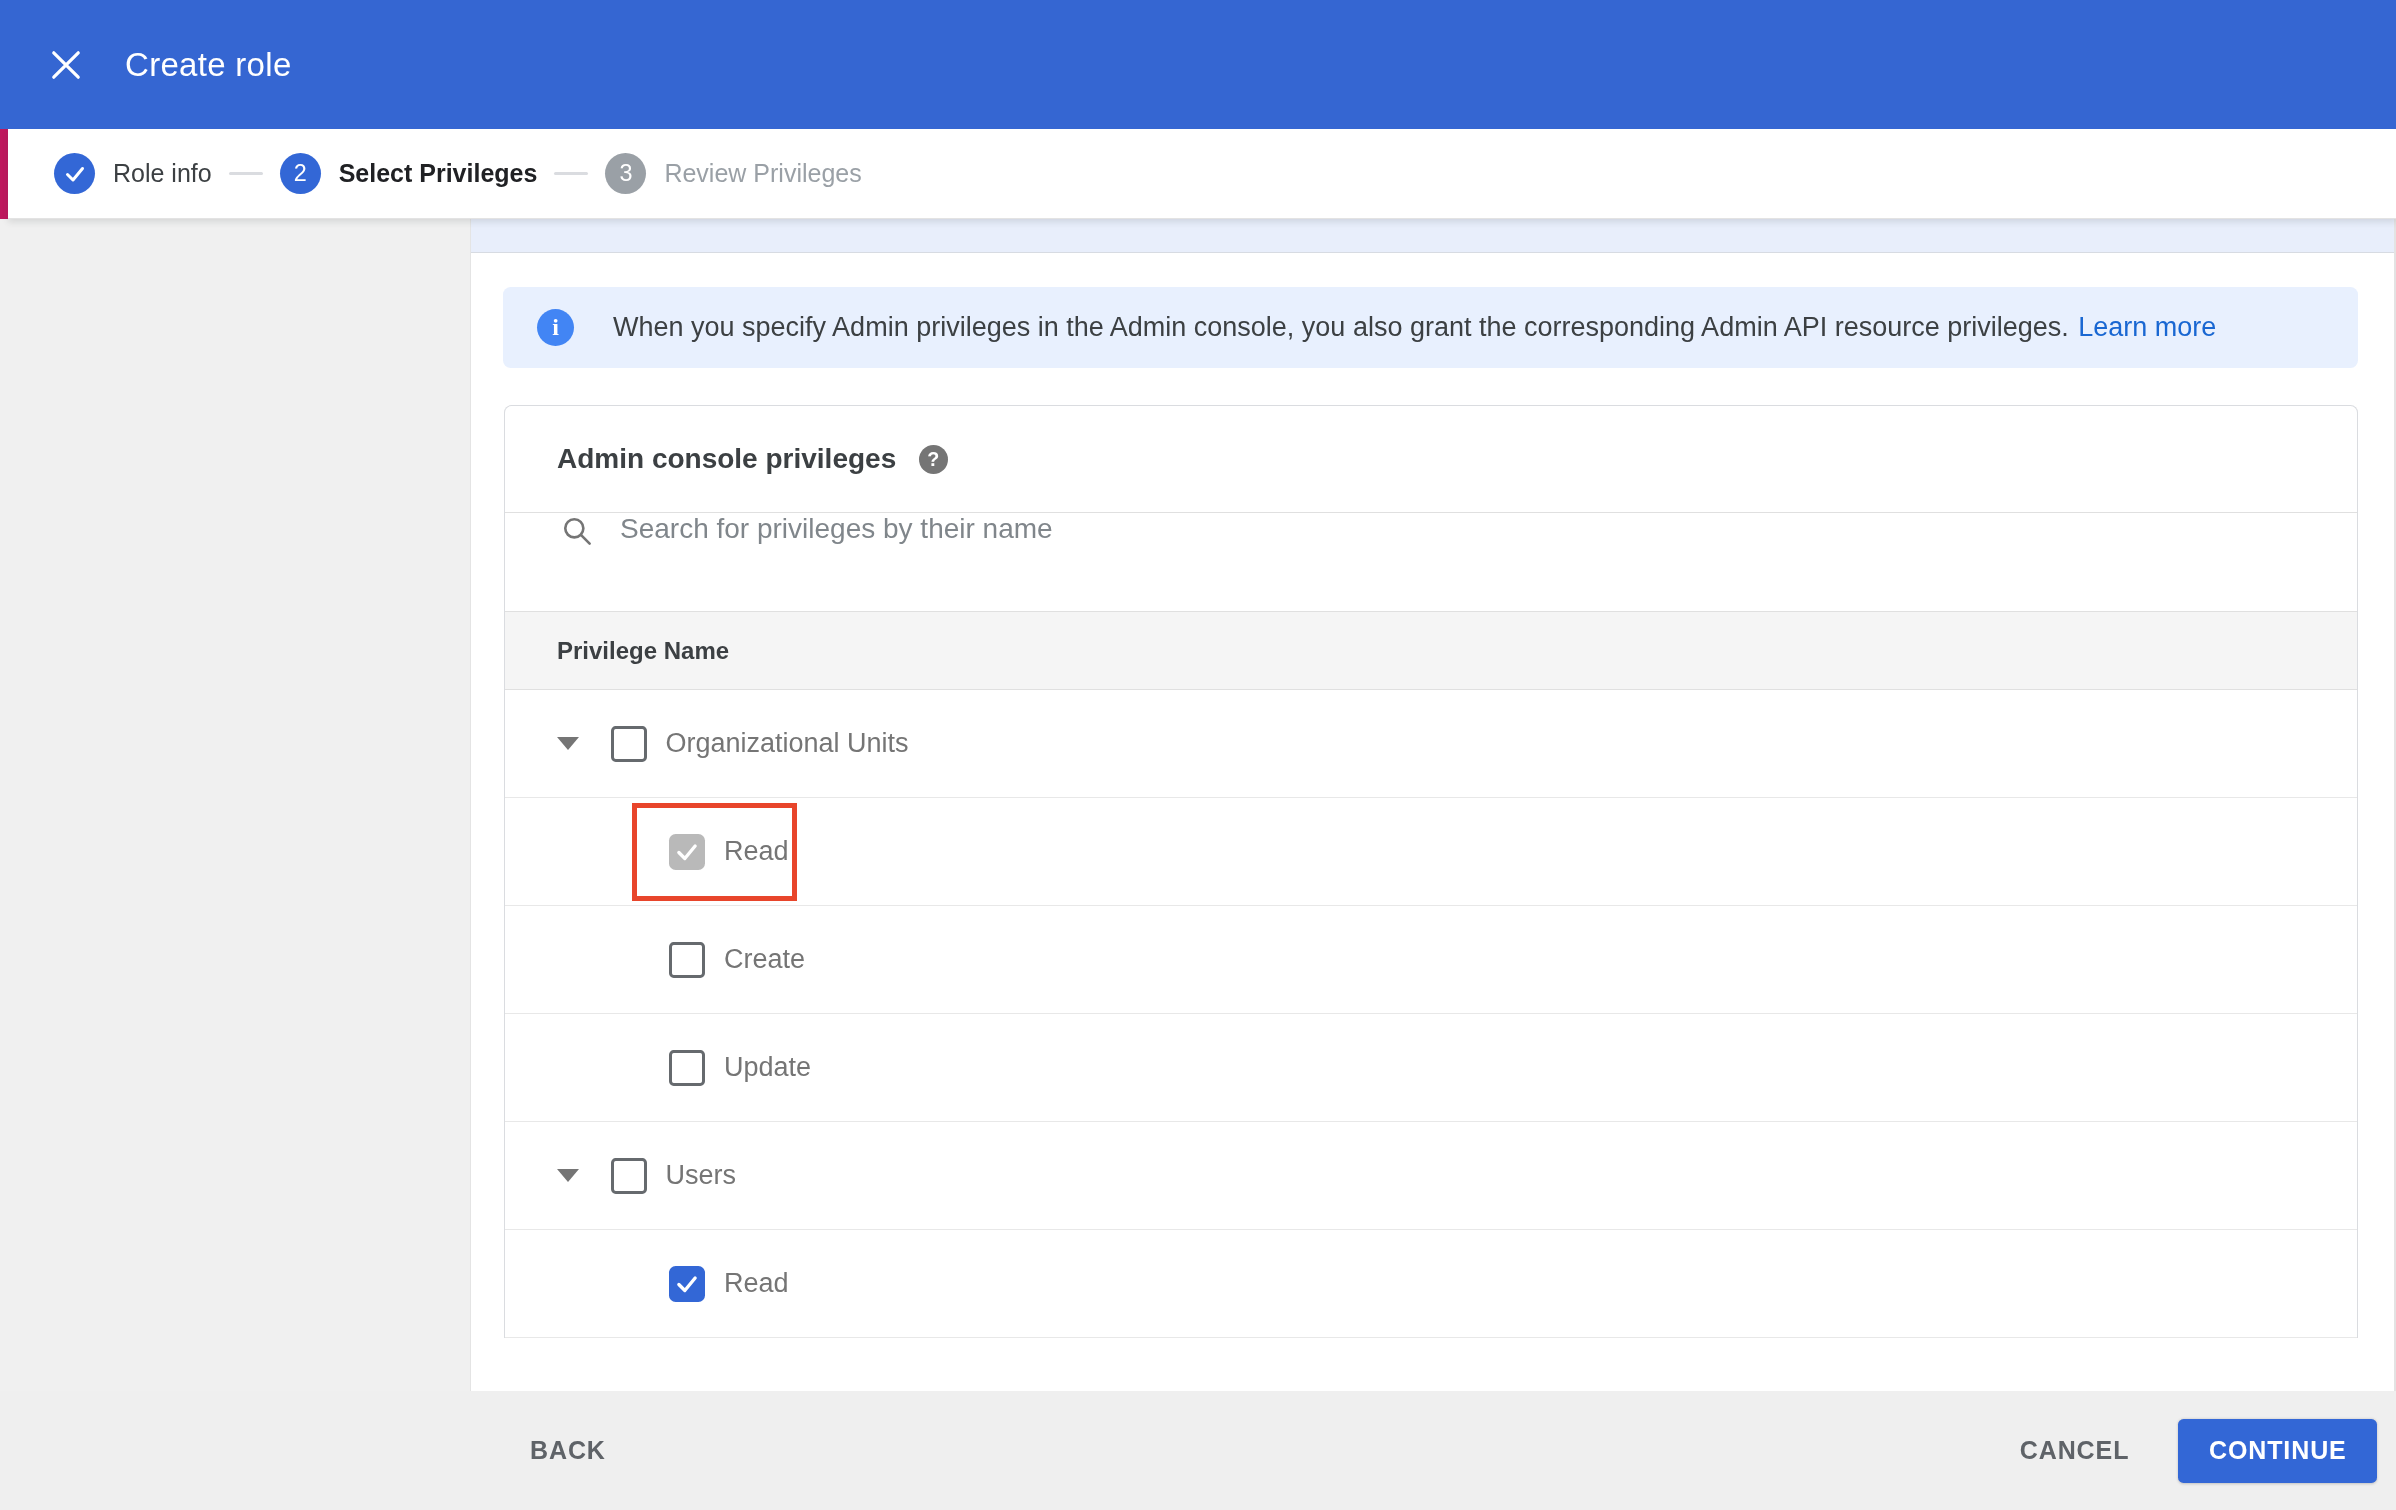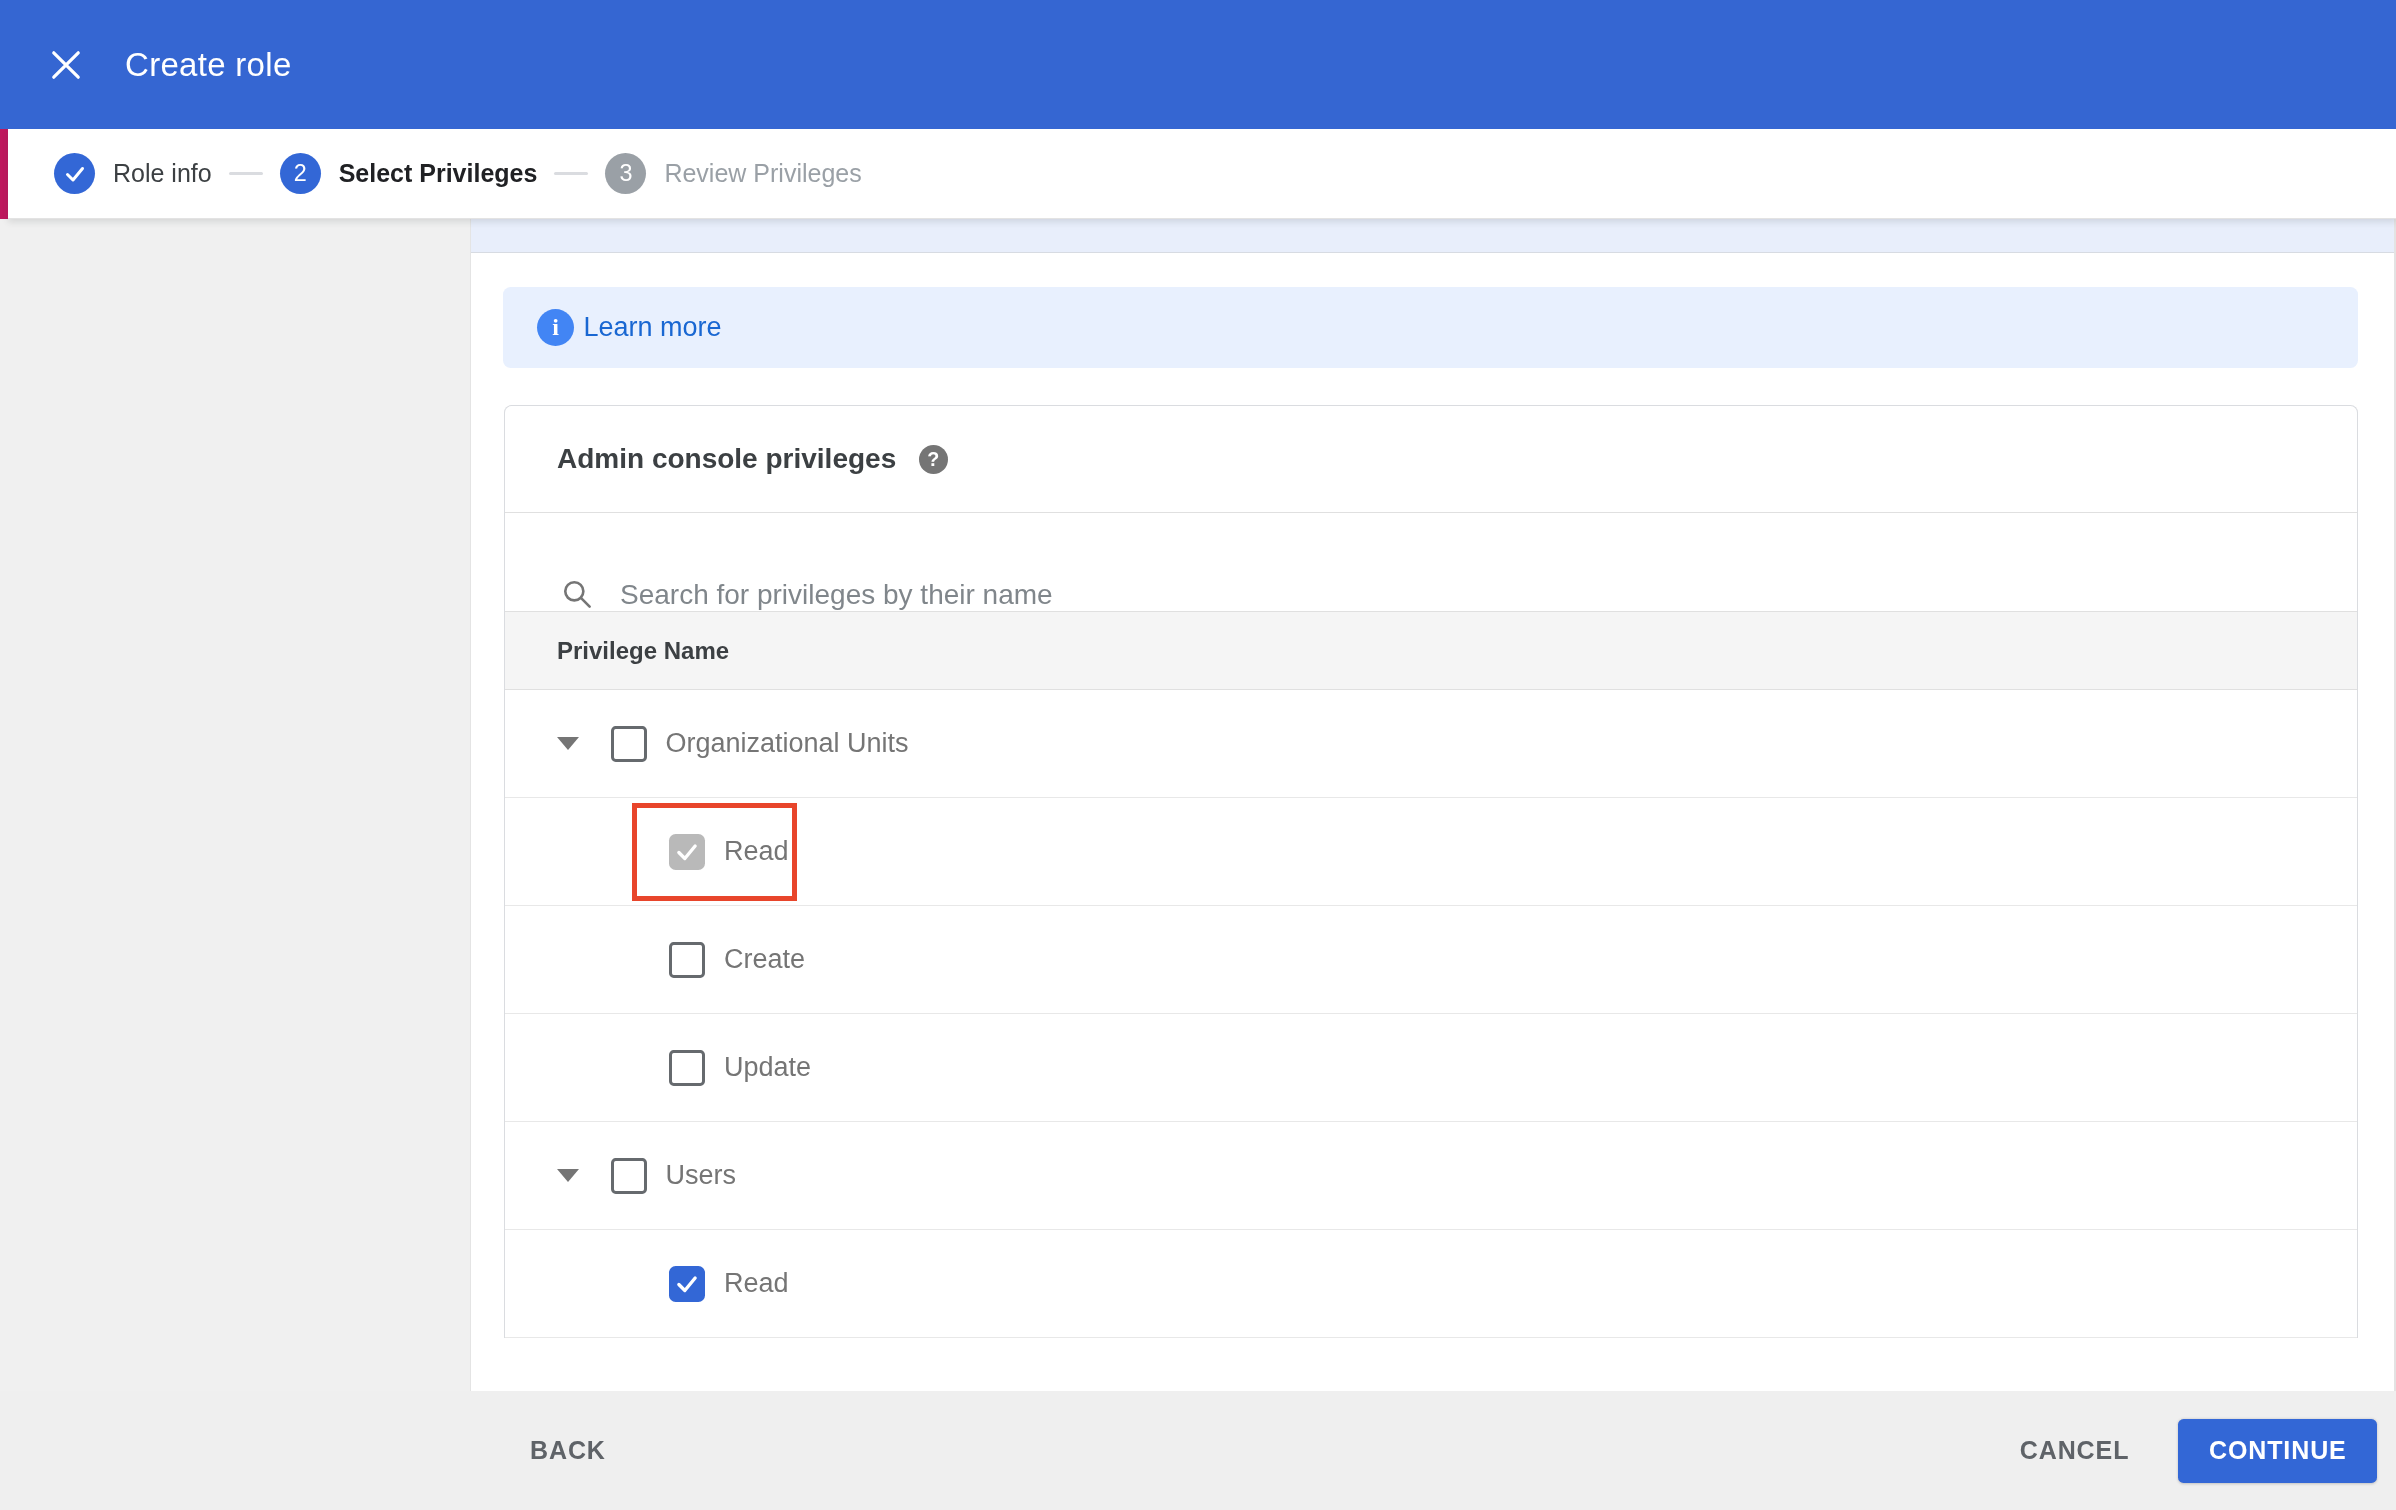--- a/index.html
+++ b/index.html
@@ -43,21 +43,21 @@
                font-size:24px; font-weight:700; font-family:"Liberation Serif","DejaVu Serif",serif; flex:none; }
   .banner-text { margin-left:39px; font-size:27px; color:#3c4043; }
   .banner-link { color:#1967d2; margin-left:9.4px; text-decoration:none; cursor:pointer; font-size:27px; }
 
   .card { margin:37px 39px 0 33px; border:0.9px solid #dadce0; border-radius:7.5px 7.5px 0 0; border-bottom:none;
           background:#fff; }
   .card-head { height:106px; display:flex; align-items:center; padding-left:52px; }
   .card-title { font-size:28px; font-weight:700; color:#3c4043; }
   .help-icon { width:29px; height:29px; border-radius:50%; background:#757575; color:#fff; margin-left:22.5px;
                display:flex; align-items:center; justify-content:center; font-size:19.7px; font-weight:700; cursor:pointer; }
-  .card-search { height:99px; border-top:0.9px solid #e0e0e0; display:flex; align-items:flex-end; padding:0 37px 0 54px; }
+  .card-search { height:99px; border-top:0.9px solid #e0e0e0; display:flex; align-items:flex-start; padding:0 37px 0 54px; }
   .search-input { flex:1; margin-left:26px; border:none; outline:none; font-size:28px; color:#3c4043; background:transparent;
                   font-family:"Liberation Sans","DejaVu Sans",sans-serif; }
   .search-input::placeholder { color:#80868b; opacity:1; }
   .thead { height:79px; background:#f5f5f5; border-top:0.9px solid #e0e0e0; border-bottom:0.9px solid #e0e0e0;
            display:flex; align-items:center; padding-left:52px; font-size:24px; font-weight:700; color:#3c4043; }
 
   .row { position:relative; height:108px; display:flex; align-items:center; border-bottom:0.9px solid #e8e8e8; }
   .caret { margin-left:52px; width:22.5px; display:flex; justify-content:center; cursor:pointer; flex:none; }
   .caret-shape { width:0; height:0; border-left:11.2px solid transparent; border-right:11.2px solid transparent;
                  border-top:13px solid #757575; }
@@ -117,20 +117,21 @@
   </nav>
 
   <div class="content">
     <div class="sidebar"></div>
 
     <div class="main">
       <div class="top-strip"></div>
 
       <div class="banner">
         <div class="info-icon">i</div>
+        <div class="banner-text">When you specify Admin privileges in the Admin console, you also grant the corresponding Admin API resource privileges.</div>
         <a class="banner-link">Learn more</a>
       </div>
 
       <section class="card">
         <div class="card-head">
           <div class="card-title">Admin console privileges</div>
           <div class="help-icon">?</div>
         </div>
 
         <div class="card-search">

